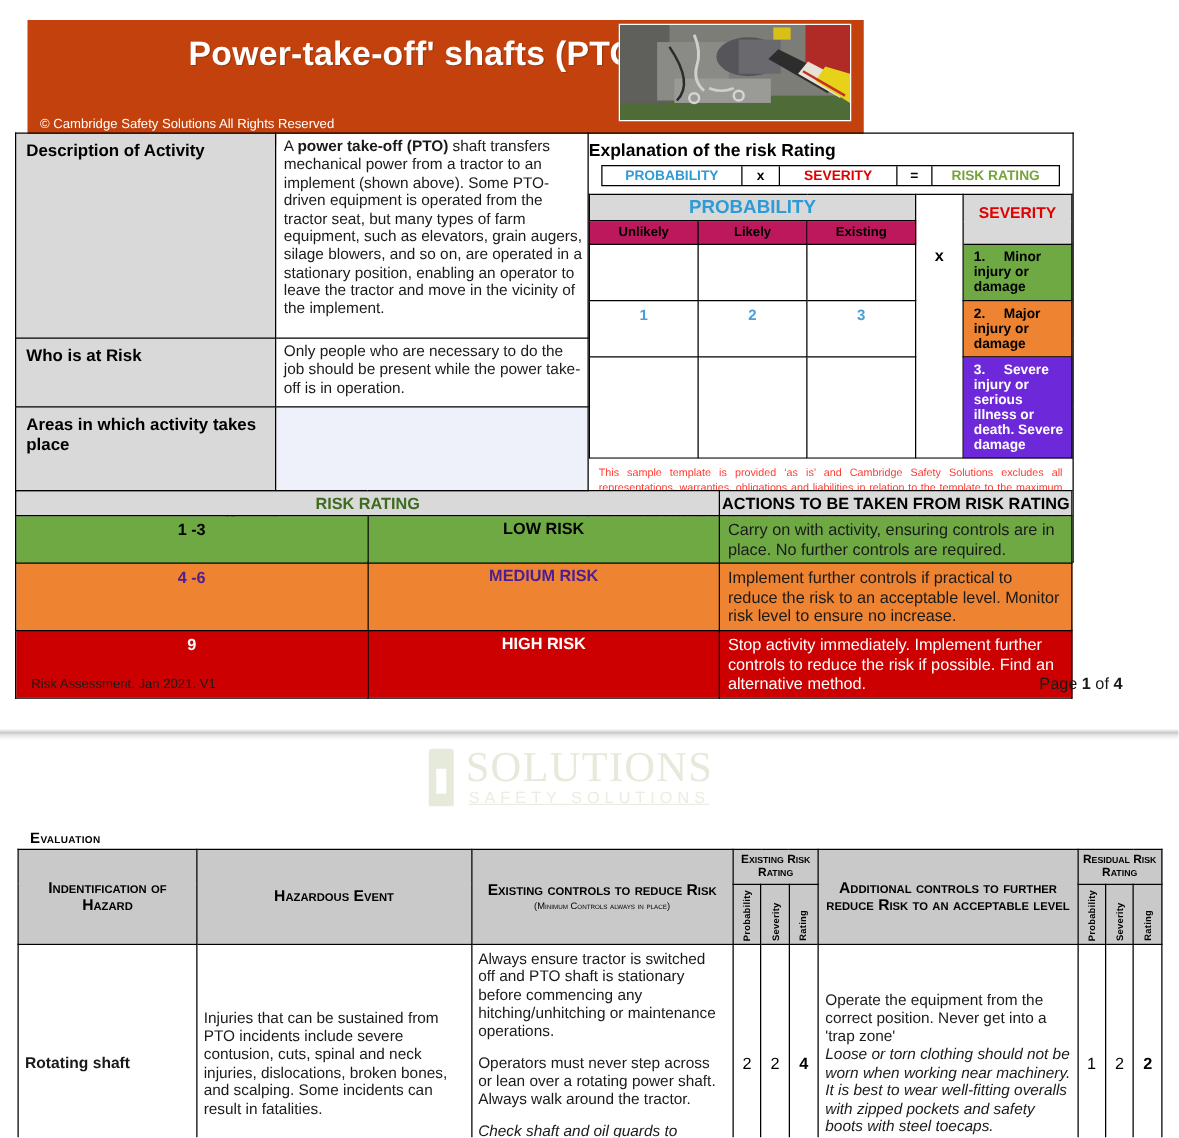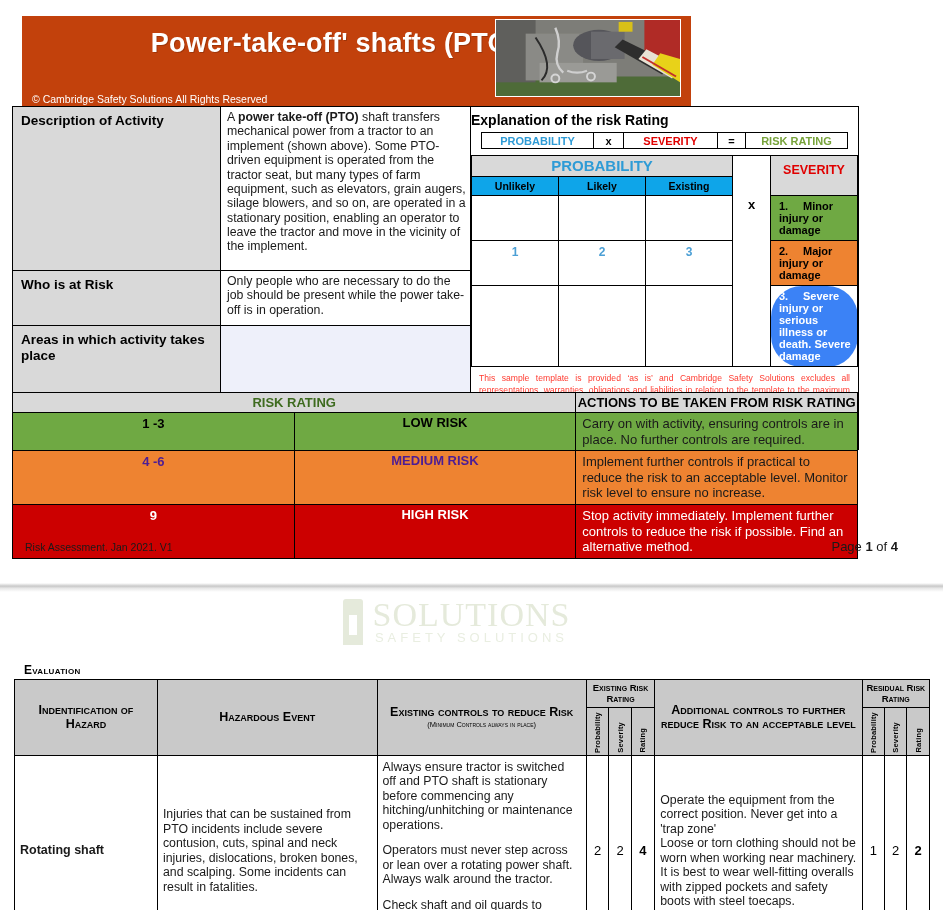--- a/index.html
+++ b/index.html
@@ -98,42 +98,42 @@
   .f-rr   { flex: 1; color: #77A33A; }
 
   .matrix { width: 100%; border-collapse: collapse; table-layout: fixed; }
   .matrix td { border: 1px solid #000; }
   .m-prob-head {
     background: #d9d9d9; text-align: center;
     color: #2E9BD6; font-weight: bold; font-size: 15px;
     padding: 1px 0 2px 0;
   }
   .m-sub {
-    background: #0ea5e9; text-align: center;
+    background: #be185d; text-align: center;
     font-weight: bold; font-size: 10.5px; padding: 3px 0;
   }
   .m-num {
     text-align: center; color: #4B9FD5; font-weight: bold;
     font-size: 12px; padding: 4px 0;
   }
   .m-blank { height: 23px; }
   .m-x {
     text-align: center; font-weight: bold; font-size: 13px;
     vertical-align: middle;
   }
   .m-sevhead {
     background: #d9d9d9; text-align: center;
     color: #E00000; font-weight: bold; font-size: 12.5px;
     padding: 7px 0;
   }
   .sev-row { font-size: 11px; font-weight: bold; padding: 4px 4px 4px 8px; }
   .sev-row .n { display: inline-block; width: 24px; }
   .sev1 { background: #6FA943; color: #000; }
   .sev2 { background: #EE8331; color: #000; }
-  .sev3 { background: #3b82f6; color: #ffffff; border-radius: 31px; }
+  .sev3 { background: #6d28d9; color: #ffffff; }
 
   .disclaimer {
     color: #FF3B30; font-size: 8.6px; line-height: 1.35;
     padding: 6px 8px 6px 8px; text-align: justify;
     background: #fff;
   }
 
   
   .rr-table {
     position: absolute; left: 12px; top: 392px;
@@ -193,20 +193,21 @@
   .wm-main {
     font-family: "Liberation Serif", serif;
     font-size: 34px; letter-spacing: 1px;
     color: #e5eadb;
     display: inline-block; position: relative;
   }
   .wm-sub {
     display: block; font-family: "Liberation Sans", sans-serif;
     font-size: 13px; letter-spacing: 4px; color: #e9eee1;
     margin-top: -4px;
+    text-decoration: underline;
   }
   .wm-tower {
     position: absolute; left: -30px; top: 3px;
     width: 20px; height: 46px; background: #e5eadb;
     border-radius: 3px 3px 0 0;
   }
   .wm-tower::after {
     content:""; position: absolute; left: 6px; top: 16px;
     width: 8px; height: 20px; background: #ffffff;
   }
@@ -250,21 +251,21 @@
   .ec {
     font-size: 12.3px; color: #1a1a1a; padding: 4px 5px;
     vertical-align: middle; line-height: 1.18; background: #fff;
   }
   .ec-haz { font-weight: bold; font-size: 12.5px; }
   .ec-num {
     text-align: center; font-size: 13px; vertical-align: middle;
   }
   .ec-num.bold { font-weight: bold; }
   .ec p { margin: 0 0 11px 0; }
-  .ec p:last-child { margin-bottom: 0; }
+  .ec p:last-child { margin-bottom: 0; font-style: italic; }
   .ec-tight p { margin: 0; }
 </style>
 </head>
 <body>
 
 <div id="page">
 
   <div class="page1">
 
     <div class="banner">

